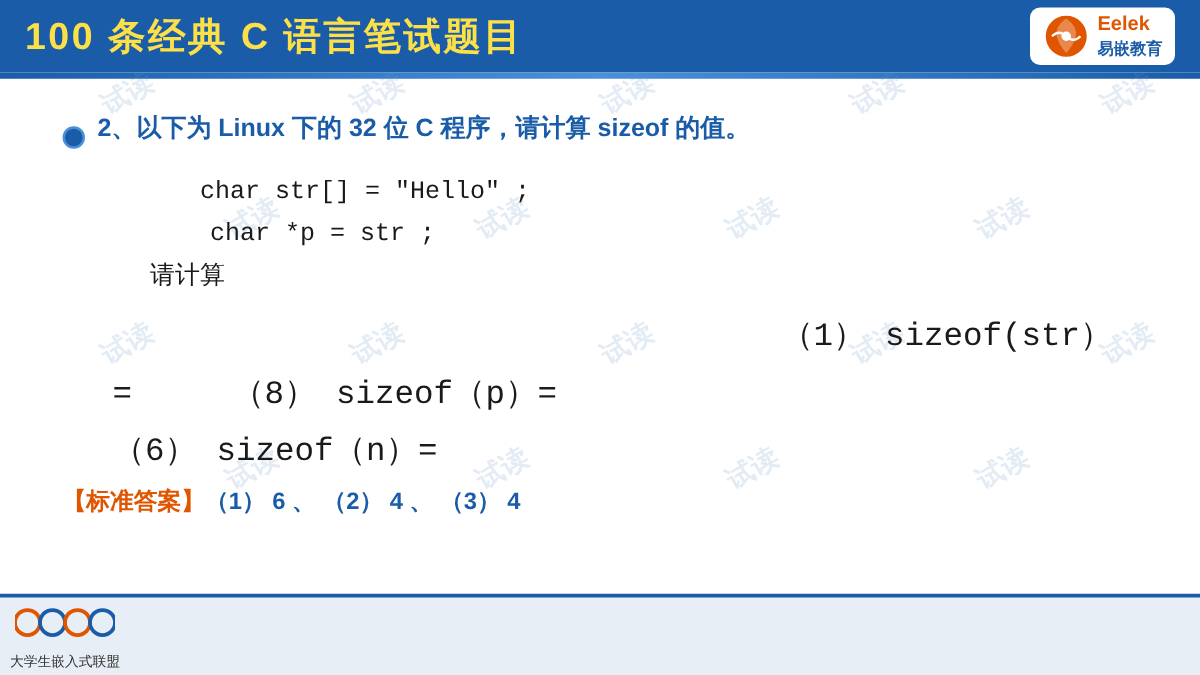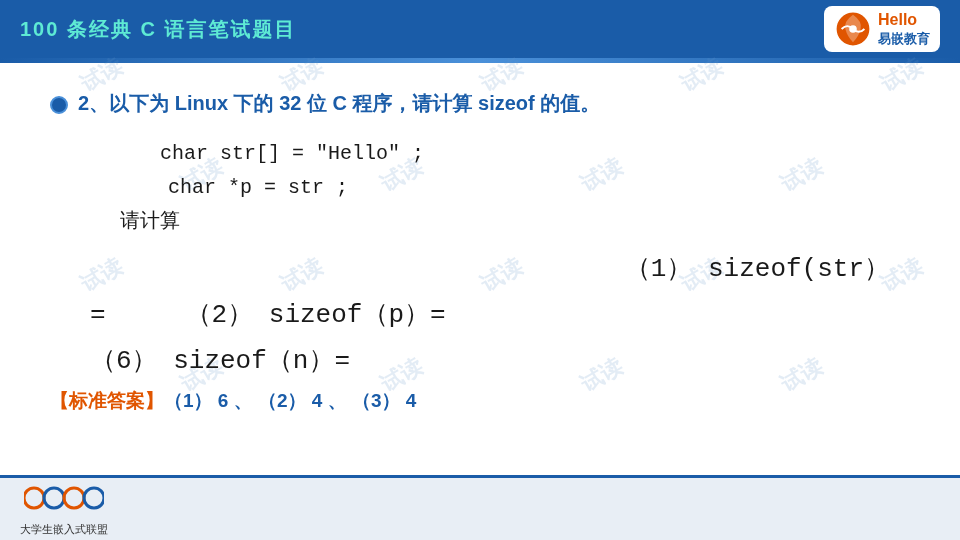--- a/index.html
+++ b/index.html
@@ -17,22 +17,22 @@
     .header {
       background: #1a5ca8;
       padding: 10px 20px;
       display: flex;
       align-items: center;
       justify-content: space-between;
       height: 58px;
     }
 
     .header-title {
-      color: #5eead4;
-      font-size: 20px;
+      color: #fde047;
+      font-size: 30px;
       font-weight: bold;
       letter-spacing: 2px;
     }
 
     
     .logo-area {
       display: flex;
       align-items: center;
       background: #ffffff;
       border-radius: 8px;
@@ -65,21 +65,21 @@
 
     
     .main-content {
       padding: 24px 50px 10px 50px;
       position: relative;
     }
 
     
     .question-row {
       display: flex;
-      align-items: center;
+      align-items: flex-end;
       margin-bottom: 18px;
     }
 
     .bullet {
       width: 18px;
       height: 18px;
       background: #1a5ca8;
       border-radius: 50%;
       margin-right: 10px;
       margin-top: 4px;
@@ -159,21 +159,21 @@
     
     .footer {
       position: absolute;
       bottom: 0;
       left: 0;
       right: 0;
       height: 65px;
       background: #e8eef5;
       display: flex;
       align-items: center;
-      padding: 0 20px;
+      padding: 0 8px;
       border-top: 3px solid #1a5ca8;
     }
 
     .footer-logo {
       display: flex;
       flex-direction: column;
       align-items: center;
     }
 
     .cccc-logo {
@@ -218,21 +218,21 @@
   <div class="logo-area">
 
     <svg class="logo-icon" viewBox="0 0 40 40">
       <circle cx="20" cy="20" r="18" fill="#e05500"></circle>
       <ellipse cx="20" cy="20" rx="18" ry="18" fill="none" stroke="#fff" stroke-width="1.5"></ellipse>
       <path d="M20 5 Q30 12 28 20 Q26 28 20 34 Q14 28 12 20 Q10 12 20 5Z" fill="#fff" opacity="0.3"></path>
       <path d="M8 20 Q14 14 20 20 Q26 26 32 20" fill="none" stroke="#fff" stroke-width="2"></path>
       <circle cx="20" cy="20" r="4" fill="#fff"></circle>
     </svg>
     <div class="logo-text">
-      <div class="brand">Hello</div>
+      <div class="brand">Eelek</div>
       <div>易嵌教育</div>
     </div>
   </div>
 </div>
 
 <div class="blue-bar"></div>
 
 <div class="main-content">
 
   <div class="question-row">
@@ -247,21 +247,21 @@
     <span class="line code-line-2">char   *p = str ;</span>
     <span class="line code-line-4">请计算</span>
   </div>
 
   <div class="questions-area">
     <div style="display:flex; align-items:baseline;">
       <span style="margin-left:auto; margin-right:20px;">（1） sizeof(str）</span>
     </div>
     <div style="display:flex; align-items:baseline; margin-top:2px;">
       <span style="margin-left:10px;">=</span>
-      <span style="margin-left:80px;">（2） sizeof（p）=</span>
+      <span style="margin-left:80px;">（8） sizeof（p）=</span>
     </div>
     <div style="display:flex; align-items:baseline; margin-top:2px;">
       <span style="margin-left:10px;">（6） sizeof（n）=</span>
     </div>
   </div>
 
   <div class="answer-row">
     <span class="answer-bracket">【标准答案】</span><span>（1）  6 、  （2）  4 、  （3）  4</span>
   </div>
 

